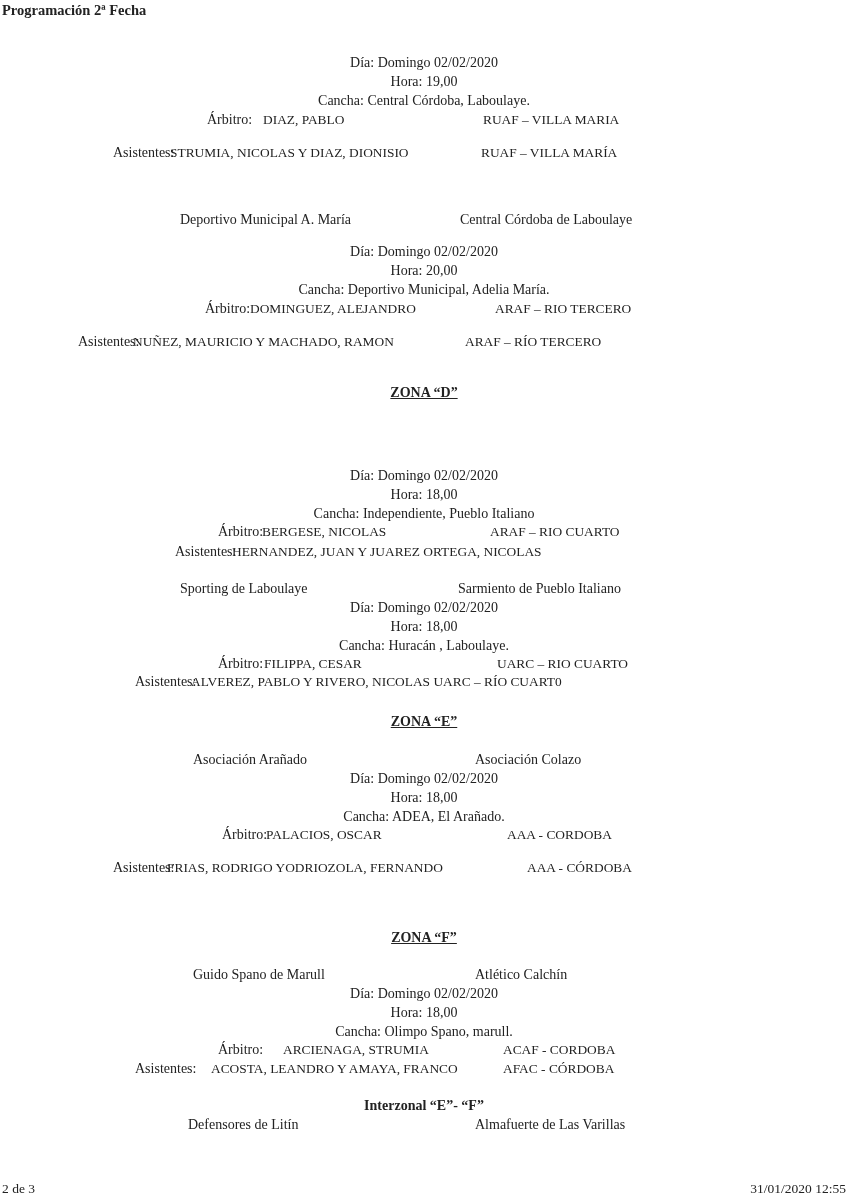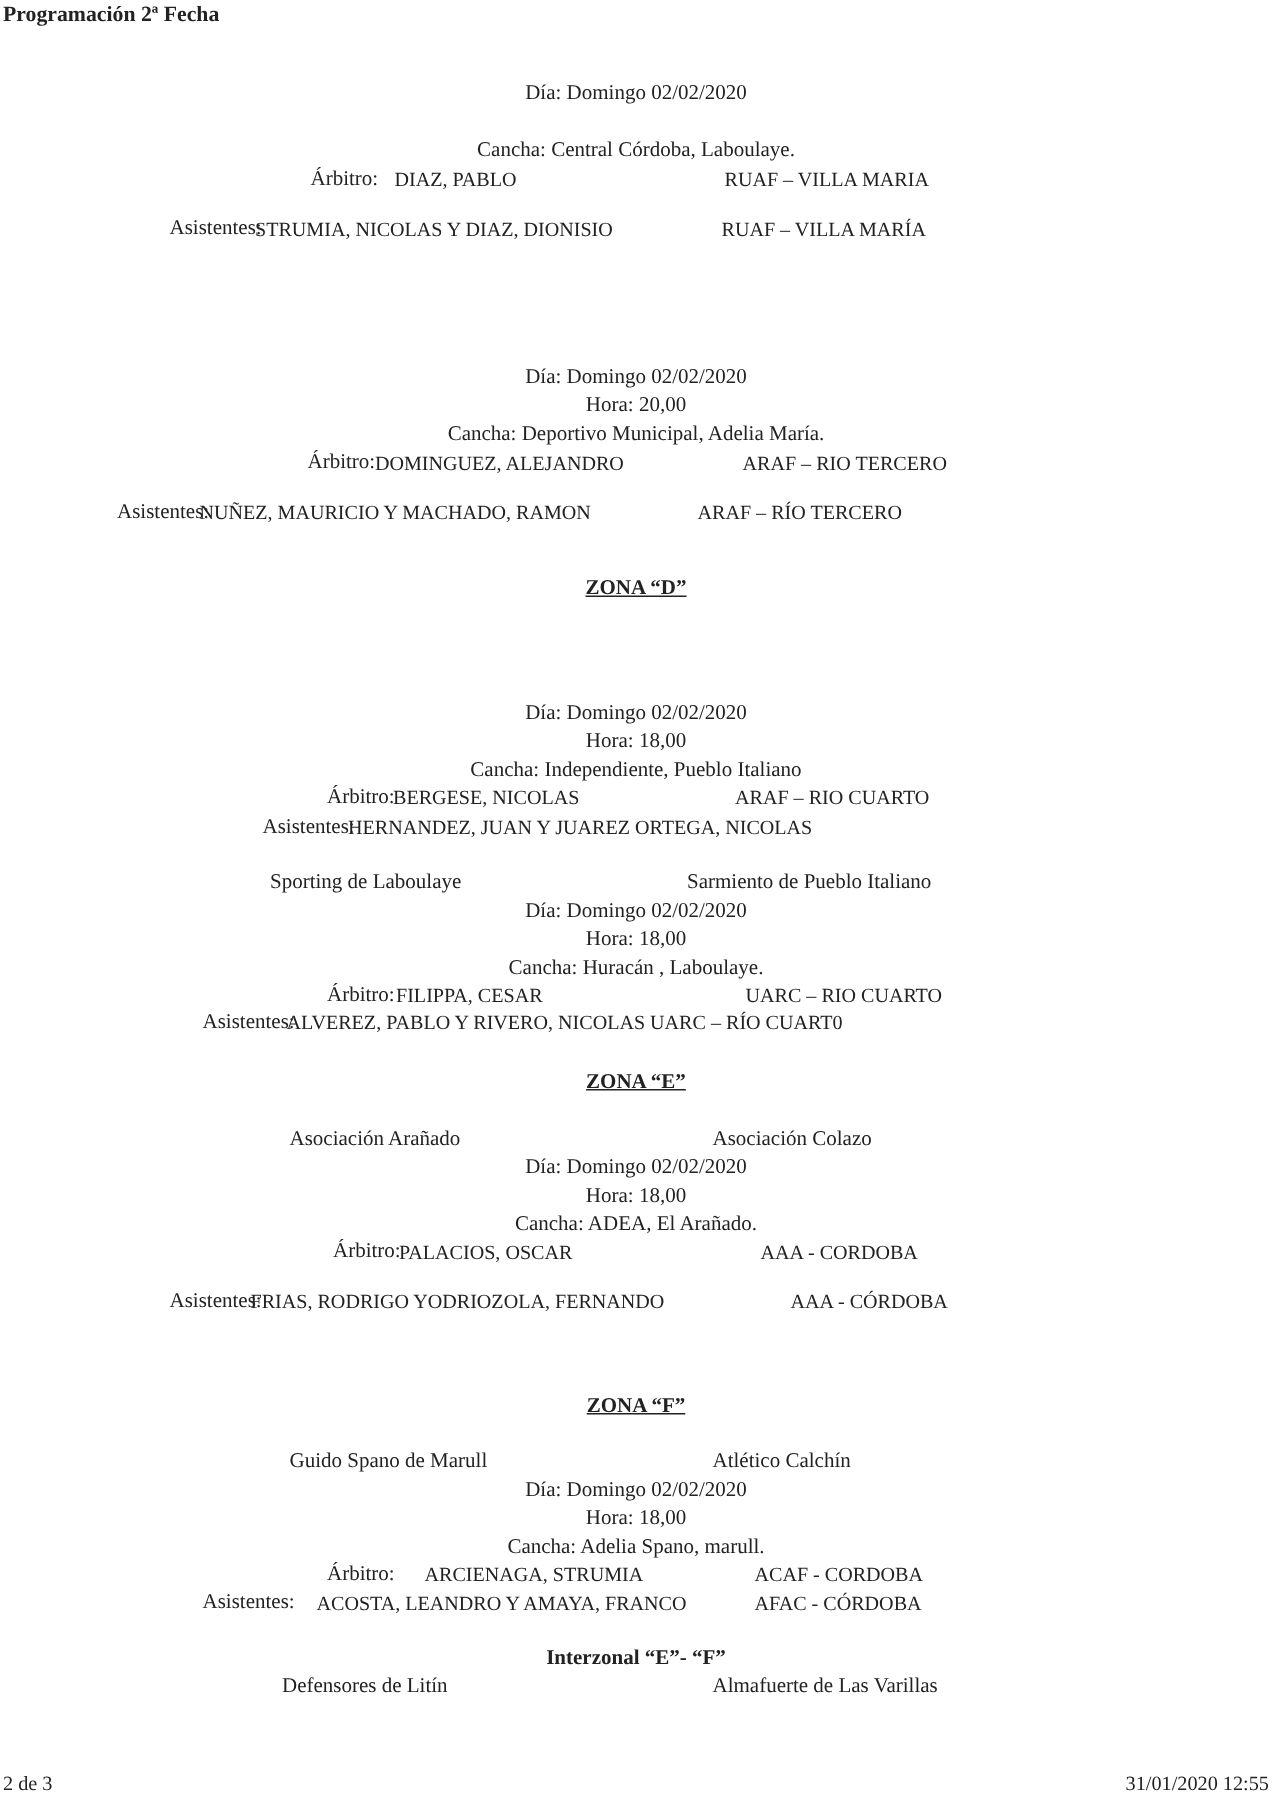--- a/index.html
+++ b/index.html
@@ -23,32 +23,37 @@
   .footer-text { font-size: 13.5px; }
 </style>
 </head>
 <body>
 
 <div class="page" style="background: rgb(255, 255, 255); color: rgb(34, 34, 34);">
 
   <div class="doc-title">Programación 2ª Fecha</div>
 
   <div class="row center" style="top:53px">Día: Domingo 02/02/2020</div>
+  <div class="row center" style="top:72px">Hora: 19,00</div>
   <div class="row center" style="top:91px">Cancha: Central Córdoba, Laboulaye.</div>
   <div class="row" style="top:110px">
     <span class="at" style="left:207px">Árbitro:</span>
     <span class="at caps" style="left:263px">DIAZ, PABLO</span>
     <span class="at caps" style="left:483px">RUAF – VILLA MARIA</span>
   </div>
   <div class="row" style="top:143px">
     <span class="at" style="left:113px">Asistentes:</span>
     <span class="at caps" style="left:170px">STRUMIA, NICOLAS Y DIAZ, DIONISIO</span>
     <span class="at caps" style="left:481px">RUAF – VILLA MARÍA</span>
   </div>
 
+  <div class="row" style="top:210px">
+    <span class="at" style="left:180px">Deportivo Municipal A. María</span>
+    <span class="at" style="left:460px">Central Córdoba de Laboulaye</span>
+  </div>
   <div class="row center" style="top:242px">Día: Domingo 02/02/2020</div>
   <div class="row center" style="top:261px">Hora: 20,00</div>
   <div class="row center" style="top:280px">Cancha: Deportivo Municipal,  Adelia María.</div>
   <div class="row" style="top:299px">
     <span class="at" style="left:205px">Árbitro:</span>
     <span class="at caps" style="left:250px">DOMINGUEZ, ALEJANDRO</span>
     <span class="at caps" style="left:495px">ARAF – RIO TERCERO</span>
   </div>
   <div class="row" style="top:332px">
     <span class="at" style="left:78px">Asistentes:</span>
@@ -115,21 +120,21 @@
   <div class="row" style="top:965px">
     <span class="at" style="left:193px">Guido Spano de Marull</span>
     <span class="at" style="left:475px">Atlético Calchín</span>
   </div>
 
   <div class="row center" style="top:928px">
     <span class="zone-heading">ZONA “F”</span>
   </div>
   <div class="row center" style="top:984px">Día: Domingo 02/02/2020</div>
   <div class="row center" style="top:1003px">Hora: 18,00</div>
-  <div class="row center" style="top:1022px">Cancha: Adelia Spano, marull.</div>
+  <div class="row center" style="top:1022px">Cancha: Olimpo Spano, marull.</div>
   <div class="row" style="top:1040px">
     <span class="at" style="left:218px">Árbitro:</span>
     <span class="at caps" style="left:283px">ARCIENAGA, STRUMIA</span>
     <span class="at caps" style="left:503px">ACAF - CORDOBA</span>
   </div>
   <div class="row" style="top:1059px">
     <span class="at" style="left:135px">Asistentes:</span>
     <span class="at caps" style="left:211px">ACOSTA, LEANDRO Y AMAYA, FRANCO</span>
     <span class="at caps" style="left:503px">AFAC - CÓRDOBA</span>
   </div>

